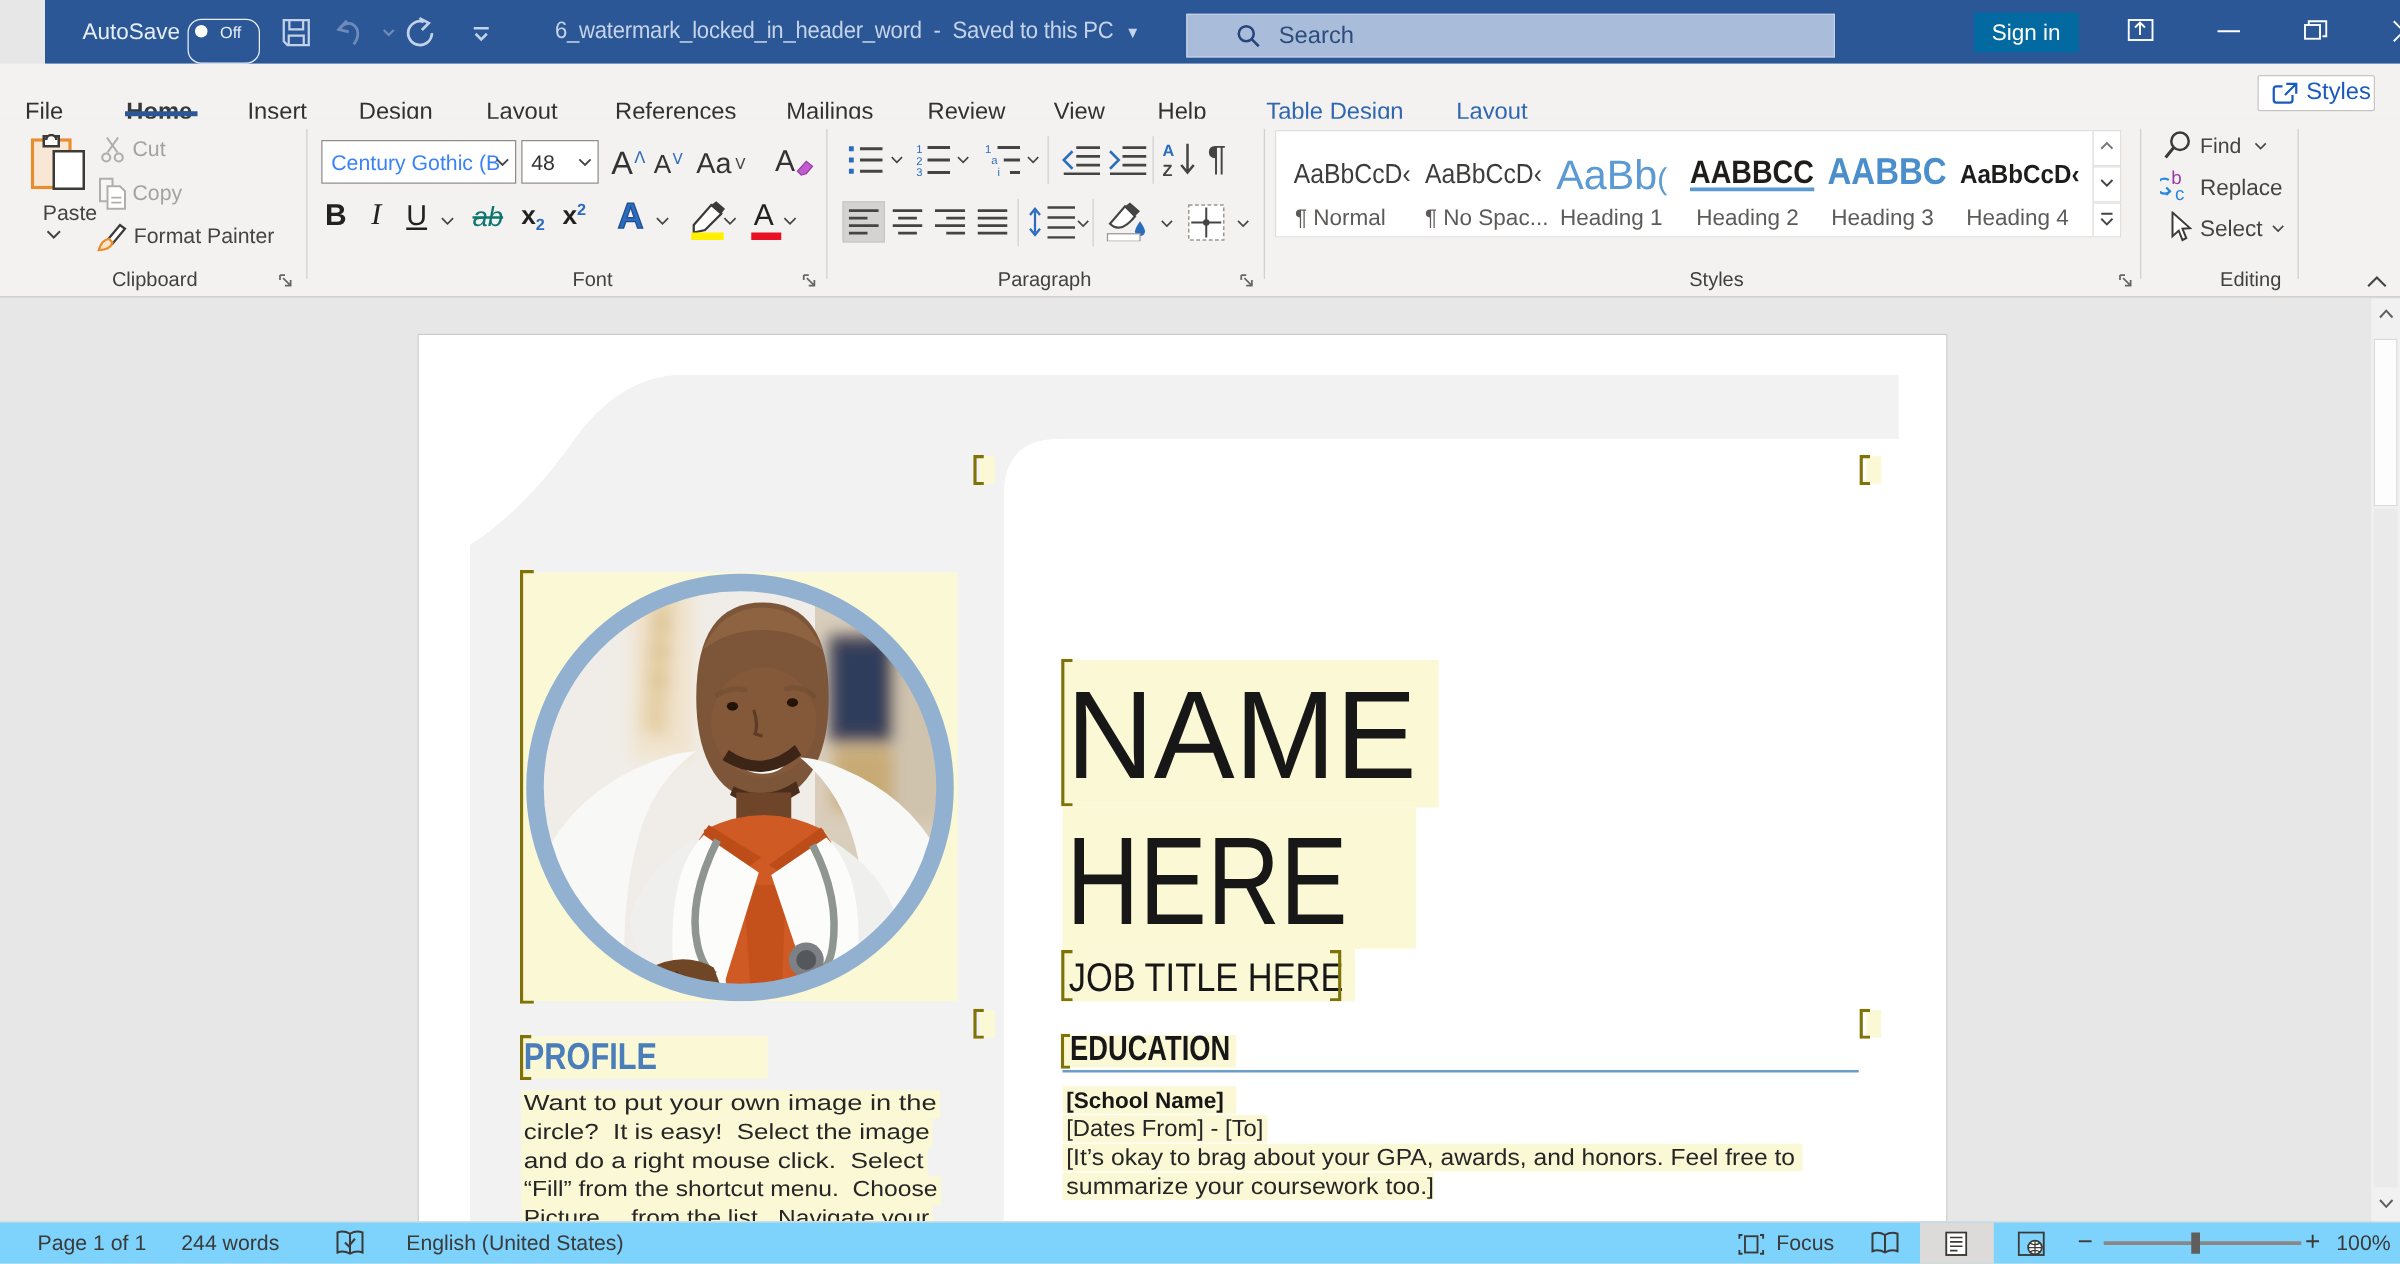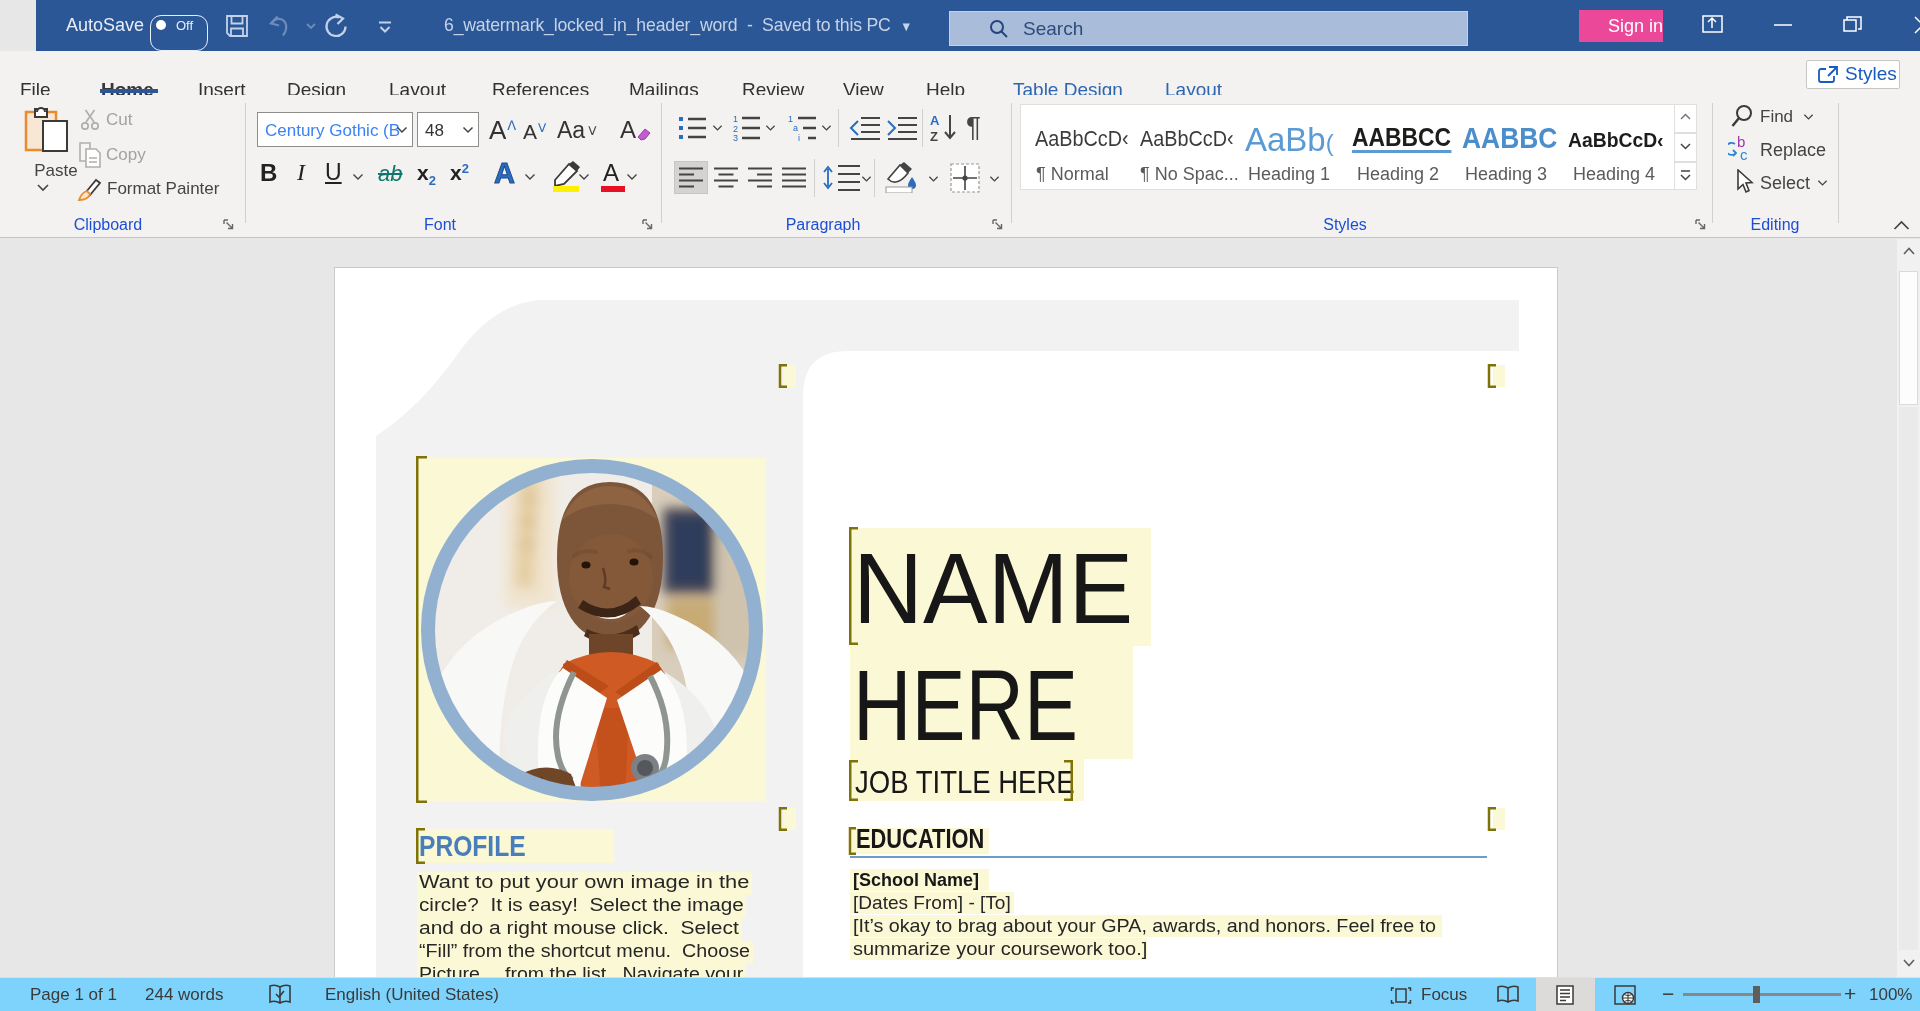--- a/index.html
+++ b/index.html
@@ -10,35 +10,35 @@
 
 #titlebar { position:absolute; left:0; top:0; width:1920px; height:51px; background:#2b5797; color:#fff;margin-left:36px; }
 #autosave { position:absolute; left:30px; top:15px; font-size:18px; color:#e8eef7; }
 #toggle { position:absolute; left:114px; top:15px; width:58px; height:36px; border:1.5px solid #e8eef7; border-radius:11px; }
 #toggle .knob { position:absolute; left:5px; top:4px; width:10px; height:10px; border-radius:50%; background:#fff; }
 #toggle .lbl { position:absolute; left:25px; top:2px; font-size:13px; color:#e8eef7; }
 .qat { position:absolute; top:13px; width:26px; height:26px; }
 #title-text { position:absolute; left:408px; top:14px; font-size:19px; color:#c5d3e8; white-space:nowrap; letter-spacing:-0.2px; transform:scaleX(0.93); transform-origin:0 0; }
 #searchbox { position:absolute; left:913px; top:11px; width:519px; height:35px; background:#a9bcd9; border:1px solid #c3d0e5; }
 #searchbox .stx { position:absolute; left:73px; top:6px; font-size:19px; color:#2c4c7c; }
-#signin { position:absolute; left:1543px; top:10px; width:84px; height:32px; background:#ec4899; color:#fff; font-size:18px; text-align:right; line-height:32px; }
+#signin { position:absolute; left:1543px; top:10px; width:84px; height:32px; background:#0369a1; color:#fff; font-size:18px; text-align:center; line-height:32px; }
 .winbtn { position:absolute; top:0px; width:62px; height:51px; color:#fff; }
 
 
 #tabsrow { position:absolute; left:0; top:51px; width:1920px; height:44px; background:#f3f2f1; }
 .tab { position:absolute; top:9px; font-size:19px; color:#323130;margin-top:19px; }
 .tab.active { font-weight:bold; color:#38383a; }
 .tab.ctx { color:#2e66b0; }
 #home-underline { position:absolute; left:100px; top:89px; width:58px; height:4px; background:#2b5797; }
 #sharebtn { position:absolute; left:1806px; top:60px; width:94px; height:29px; background:#fff; border:1px solid #c8c6c4; border-radius:2px; font-size:18px; color:#174f9e; }
 
 
 #ribbon { position:absolute; left:0; top:95px; width:1920px; height:143px; background:#f3f2f1; border-bottom:1px solid #c8c6c4; }
 .vsep { position:absolute; top:8px; width:1px; height:120px; background:#d2d0ce; }
-.grouplbl { position:absolute; top:121px; font-size:16px; color:#1d4ed8; text-align:center; }
+.grouplbl { position:absolute; top:121px; font-size:16px; color:#404040; text-align:right; }
 .dlg { position:absolute; top:123px; width:13px; height:13px; }
 .ribtxt { font-size:17px; color:#444; }
 .gray { color:#a3a2a0; }
 .combo { position:absolute; background:#fff; border:1px solid #8f8d8a; }
 
 
 #docarea { position:absolute; left:0; top:239px; width:1920px; height:738px; background:#e7e7e7; overflow:hidden; }
 #page { position:absolute; left:334px; top:28px; width:1224px; height:712px; background:#fff; border:1px solid #c9c9c9; }
 #grayshape { position:absolute; left:0; top:0; }
 .ybox { position:absolute; background:#fbf8d5; }

